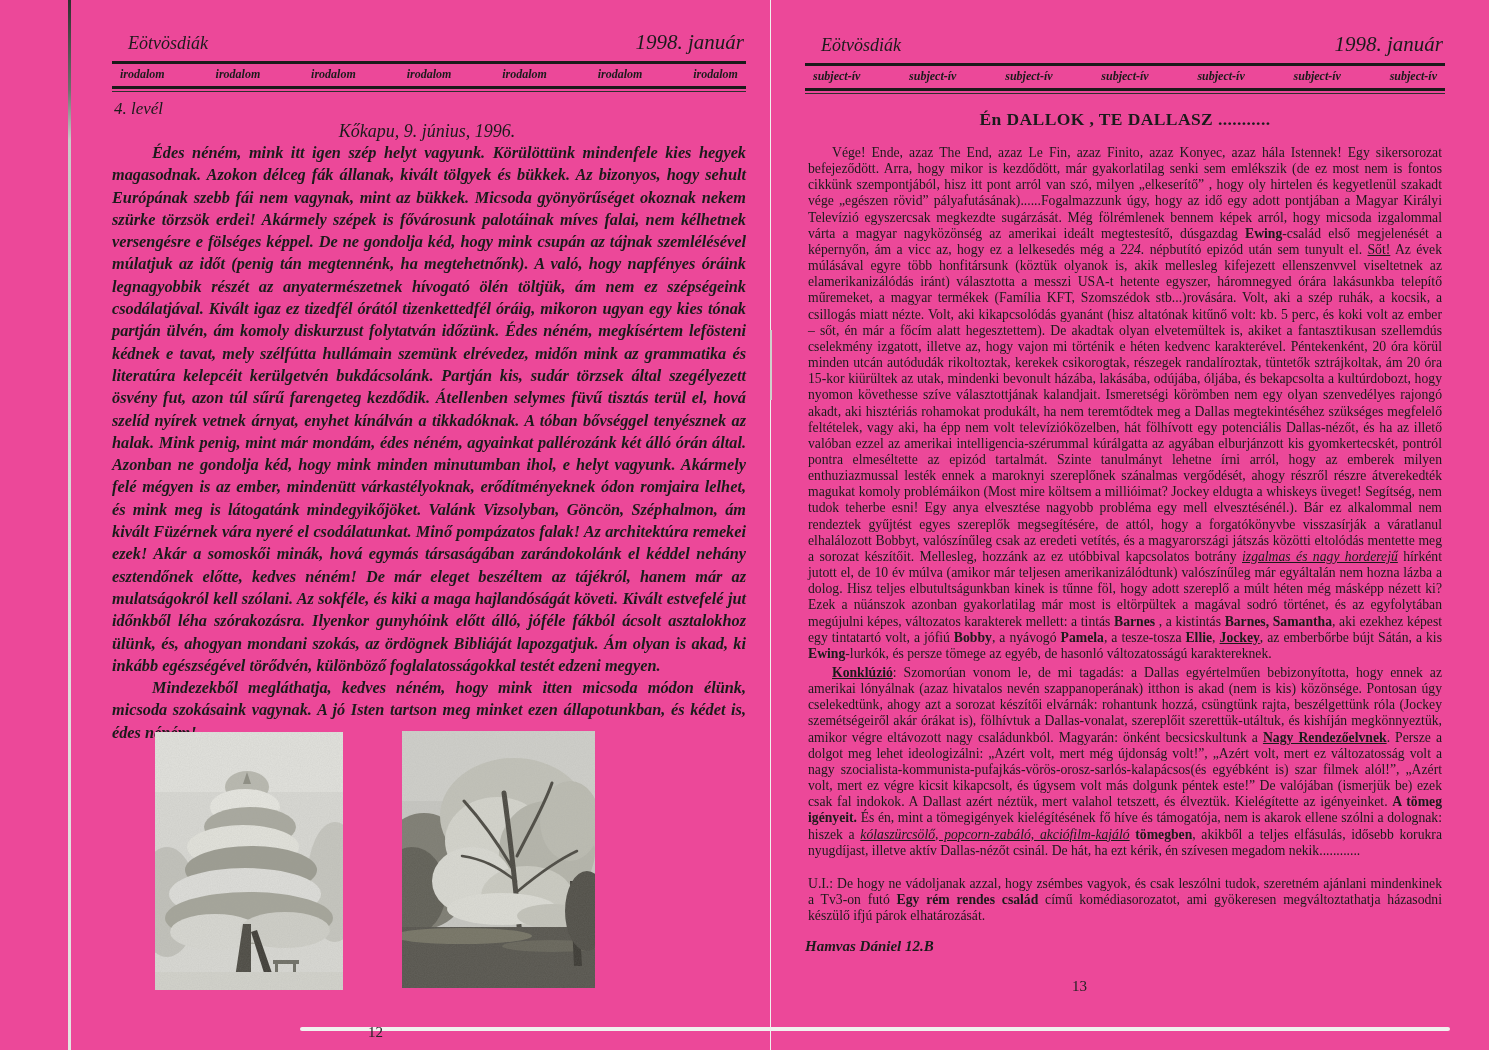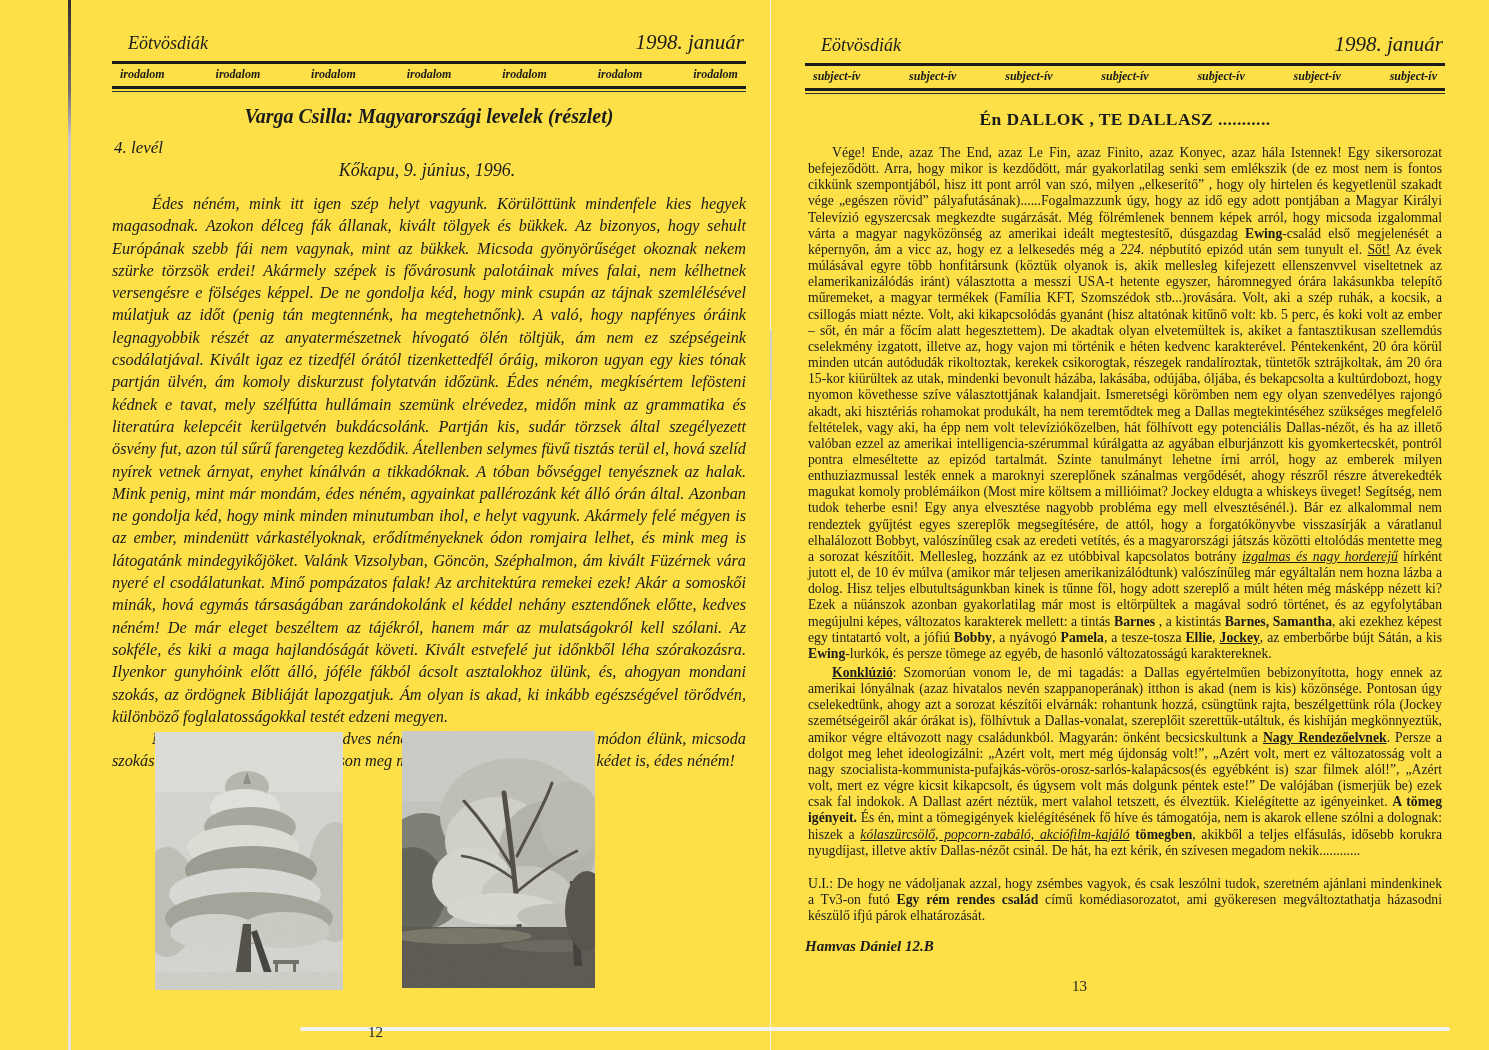--- a/index.html
+++ b/index.html
@@ -1,18 +1,18 @@
 <!DOCTYPE html>
 <html><head>
 <meta charset="utf-8">
 <style>
   html,body{margin:0;padding:0;background:#ffffff;}
   #scan{
     position:relative;width:1489px;height:1050px;overflow:hidden;
-    background:#fde047;
+    background:#ec4899;
     font-family:"Liberation Serif", serif;color:#1b1b1b;
   }
   
   .edge-line{position:absolute;left:68px;top:0;width:3px;height:1050px;
     background:linear-gradient(#2f2f2f 0px,#6e6e6e 90px,#c9c9c9 140px,#dddddd 60%,#e4e4e2 100%);}
   .crease{position:absolute;left:770px;top:0;width:1px;height:1050px;background:#f0f0ee;}
   .crease-dark{position:absolute;left:770px;top:330px;width:2px;height:70px;background:#cfcfcb;}
   .bottom-smudge{position:absolute;left:300px;top:1027px;width:1150px;height:4px;background:#f1f1ef;border-radius:2px;}
   
   .page{position:absolute;top:30px;}
@@ -22,21 +22,21 @@
   .journal{font-style:italic;font-size:18px;}
   .issue-date{font-style:italic;font-size:21px;}
   .band{margin-top:6px;border-top:3px solid #1a1a1a;border-bottom:3px solid #1a1a1a;
     padding:3px 8px 4px 8px;display:flex;justify-content:space-between;position:relative;}
   .band::after{content:"";position:absolute;left:0;right:0;bottom:-6px;height:1px;background:#2e2e2e;}
   .band span{font-weight:bold;font-style:italic;font-size:12px;white-space:nowrap;}
   
   .left-title{margin-top:16px;text-align:center;font-style:italic;font-weight:bold;font-size:20px;}
   .left-subtitle{margin-top:10px;font-style:italic;font-size:17px;padding-left:2px;}
   .left-dateline{margin-top:2px;text-align:center;font-style:italic;font-size:18px;padding-right:4px;}
-  .letter{margin-top:12px;}
+  .letter{margin-top:0;font-weight:bold;}
   .letter p{margin:0;font-style:italic;font-size:16.3px;line-height:22.3px;
     text-align:justify;text-indent:40px;}
   .photo{position:absolute;border:0;}
   #photo-left{left:155px;top:732px;width:188px;height:258px;}
   #photo-right{left:402px;top:731px;width:193px;height:257px;}
   .pagenum{position:absolute;font-size:15px;font-family:"Liberation Serif",serif;color:#222;}
   #pagenum-left{left:368px;top:1024px;}
   #pagenum-right{left:1072px;top:978px;}
   
   .right-title{margin-top:18px;text-align:center;font-weight:bold;font-size:17.5px;letter-spacing:.4px;}
@@ -63,21 +63,20 @@
     </div>
     <div class="band">
       <span>irodalom</span>
       <span>irodalom</span>
       <span>irodalom</span>
       <span>irodalom</span>
       <span>irodalom</span>
       <span>irodalom</span>
       <span>irodalom</span>
     </div>
-    <div class="left-title">Varga Csilla: Magyarországi levelek (részlet)</div>
     <div class="left-subtitle">4. levél</div>
     <div class="left-dateline">Kőkapu, 9. június, 1996.</div>
     <div class="letter">
       <p>Édes néném, mink itt igen szép helyt vagyunk. Körülöttünk mindenfele kies hegyek magasodnak. Azokon délceg fák állanak, kivált tölgyek és bükkek. Az bizonyos, hogy sehult Európának szebb fái nem vagynak, mint az bükkek. Micsoda gyönyörűséget okoznak nekem szürke törzsök erdei! Akármely szépek is fővárosunk palotáinak míves falai, nem kélhetnek versengésre e fölséges képpel. De ne gondolja kéd, hogy mink csupán az tájnak szemlélésével múlatjuk az időt (penig tán megtennénk, ha megtehetnőnk). A való, hogy napfényes óráink legnagyobbik részét az anyatermészetnek hívogató ölén töltjük, ám nem ez szépségeink csodálatjával. Kivált igaz ez tizedfél órától tizenkettedfél óráig, mikoron ugyan egy kies tónak partján ülvén, ám komoly diskurzust folytatván időzünk. Édes néném, megkísértem lefösteni kédnek e tavat, mely szélfútta hullámain szemünk elrévedez, midőn mink az grammatika és literatúra kelepcéit kerülgetvén bukdácsolánk. Partján kis, sudár törzsek által szegélyezett ösvény fut, azon túl sűrű farengeteg kezdődik. Átellenben selymes füvű tisztás terül el, hová szelíd nyírek vetnek árnyat, enyhet kínálván a tikkadóknak. A tóban bővséggel tenyésznek az halak. Mink penig, mint már mondám, édes néném, agyainkat pallérozánk két álló órán által. Azonban ne gondolja kéd, hogy mink minden minutumban ihol, e helyt vagyunk. Akármely felé mégyen is az ember, mindenütt várkastélyoknak, erődítményeknek ódon romjaira lelhet, és mink meg is látogatánk mindegyikőjöket. Valánk Vizsolyban, Göncön, Széphalmon, ám kivált Füzérnek vára nyeré el csodálatunkat. Minő pompázatos falak! Az architektúra remekei ezek! Akár a somoskői minák, hová egymás társaságában zarándokolánk el kéddel nehány esztendőnek előtte, kedves néném! De már eleget beszéltem az tájékról, hanem már az mulatságokról kell szólani. Az sokféle, és kiki a maga hajlandóságát követi. Kivált estvefelé jut időnkből léha szórakozásra. Ilyenkor gunyhóink előtt álló, jóféle fákból ácsolt asztalokhoz ülünk, és, ahogyan mondani szokás, az ördögnek Bibliáját lapozgatjuk. Ám olyan is akad, ki inkább egészségével törődvén, különböző foglalatosságokkal testét edzeni megyen.</p>
       <p>Mindezekből megláthatja, kedves néném, hogy mink itten micsoda módon élünk, micsoda szokásaink vagynak. A jó Isten tartson meg minket ezen állapotunkban, és kédet is, édes néném!</p>
     </div>
   </div>
 
   <svg class="photo" id="photo-left" role="img" viewBox="0 0 188 258" xmlns="http://www.w3.org/2000/svg" aria-label="black-and-white photo of a snow-covered pine tree in a park">
     <defs>

